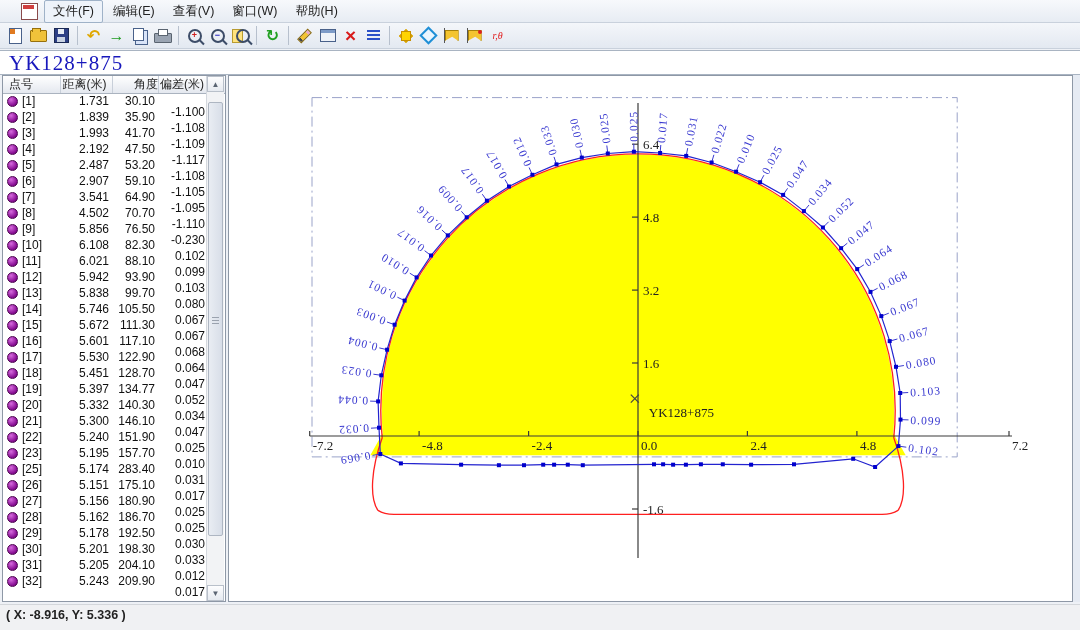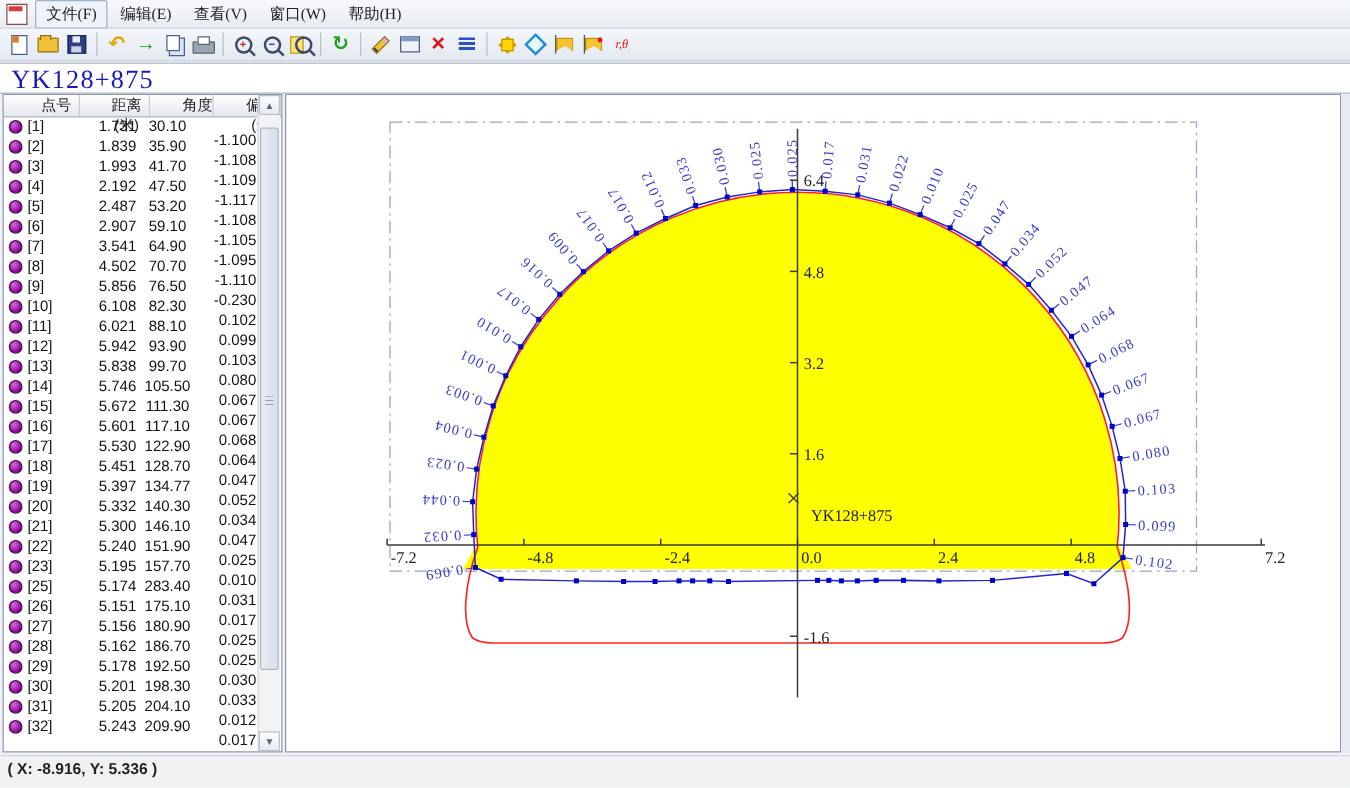--- a/index.html
+++ b/index.html
@@ -2,21 +2,21 @@
 <html><head>
 <meta charset="utf-8">
 <style>
   html,body{margin:0;padding:0;}
   body{width:1080px;height:630px;position:relative;overflow:hidden;
        background:#eef1f6;font-family:"Liberation Sans","DejaVu Sans",sans-serif;
        -webkit-font-smoothing:antialiased;}
   
   .menubar{position:absolute;left:0;top:0;width:1080px;height:23px;
     background:linear-gradient(#f7f9fc,#e7ecf3);border-bottom:1px solid #c9d1dc;
-    display:flex;align-items:center;padding-left:3px;box-sizing:border-box;font-family:Liberation Serif, serif;}
+    display:flex;align-items:center;padding-left:19px;box-sizing:border-box;}
   .appicon{width:15px;height:15px;background:#fff;border:1px solid #8a4a4a;margin:0 6px 0 2px;
     position:relative;}
   .appicon::after{content:"";position:absolute;left:1px;top:1px;width:11px;height:4px;background:#d04040;}
   .menu-item{font-size:12.5px;color:#222;padding:2px 8px;margin-right:2px;white-space:nowrap;}
   .menu-item.first{border:1px solid #9fb2c8;background:#eef3fa;border-radius:2px;}
   
   .toolbar{position:absolute;left:0;top:23px;width:1080px;height:26px;
     background:linear-gradient(#f4f6fa,#e3e9f1);border-bottom:1px solid #c9d1dc;
     display:flex;align-items:center;padding-left:4px;box-sizing:border-box;}
   .sep{width:1px;height:19px;background:#b7c0cd;margin:0 4px;flex:0 0 1px;}
@@ -56,31 +56,31 @@
   
   .titleband{position:absolute;left:0;top:50px;width:1080px;height:25px;background:#fff;
     border-top:1px solid #a9b4c2;border-bottom:1px solid #a9b4c2;box-sizing:border-box;}
   .titleband .t{position:absolute;left:9px;top:0px;font-family:"Liberation Serif","DejaVu Serif",serif;
     font-size:21px;color:#1818bc;letter-spacing:1px;}
   
   .tablepanel{position:absolute;left:2px;top:75px;width:224px;height:527px;background:#fff;
     border:1px solid #8e98a6;box-sizing:border-box;overflow:hidden;}
   .thead{display:flex;height:17px;background:linear-gradient(#ffffff,#e4e8ef);
     border-bottom:1px solid #aab3bf;font-size:12px;color:#222;}
-  .th{box-sizing:border-box;border-right:1px solid #c8cfd9;line-height:16px;margin-left:24px;}
+  .th{box-sizing:border-box;border-right:1px solid #c8cfd9;line-height:16px;}
   .th.h0{width:58px;padding-left:6px;text-align:left;}
   .th.h1{width:52px;text-align:center;padding-right:4px;}
   .th.h2{width:46px;text-align:right;padding-right:0;}
   .th.h3{width:49px;text-align:right;padding-right:3px;}
   .tbody{position:absolute;left:0;top:17px;width:205px;}
   .tr{display:flex;height:16px;font-size:12px;color:#111;}
   .tr span{box-sizing:border-box;line-height:16px;}
   .c0{width:58px;padding-left:4px;display:flex;align-items:center;}
   .c1{width:52px;text-align:right;padding-right:4px;}
-  .c2{width:46px;text-align:center;padding-right:4px;}
+  .c2{width:46px;text-align:right;padding-right:4px;}
   .c3{width:49px;text-align:right;padding-right:3px;margin-top:11px;}
   .dot{display:inline-block;width:9px;height:9px;border-radius:50%;margin-right:4px;
     background:radial-gradient(circle at 35% 30%,#d66ade,#8a1096 65%,#5c085f);border:1px solid #4c0350;}
   
   .vscroll{position:absolute;right:1px;top:0px;width:17px;height:525px;background:#f2f3f5;
     border-left:1px solid #d4d8de;}
   .sbtn{position:absolute;left:0;width:17px;height:16px;background:linear-gradient(#fdfdfe,#e6eaf0);
     border:1px solid #b9c0ca;box-sizing:border-box;display:flex;align-items:center;justify-content:center;
     font-size:8px;color:#5a6472;}
   .sbtn.up{top:0;}

